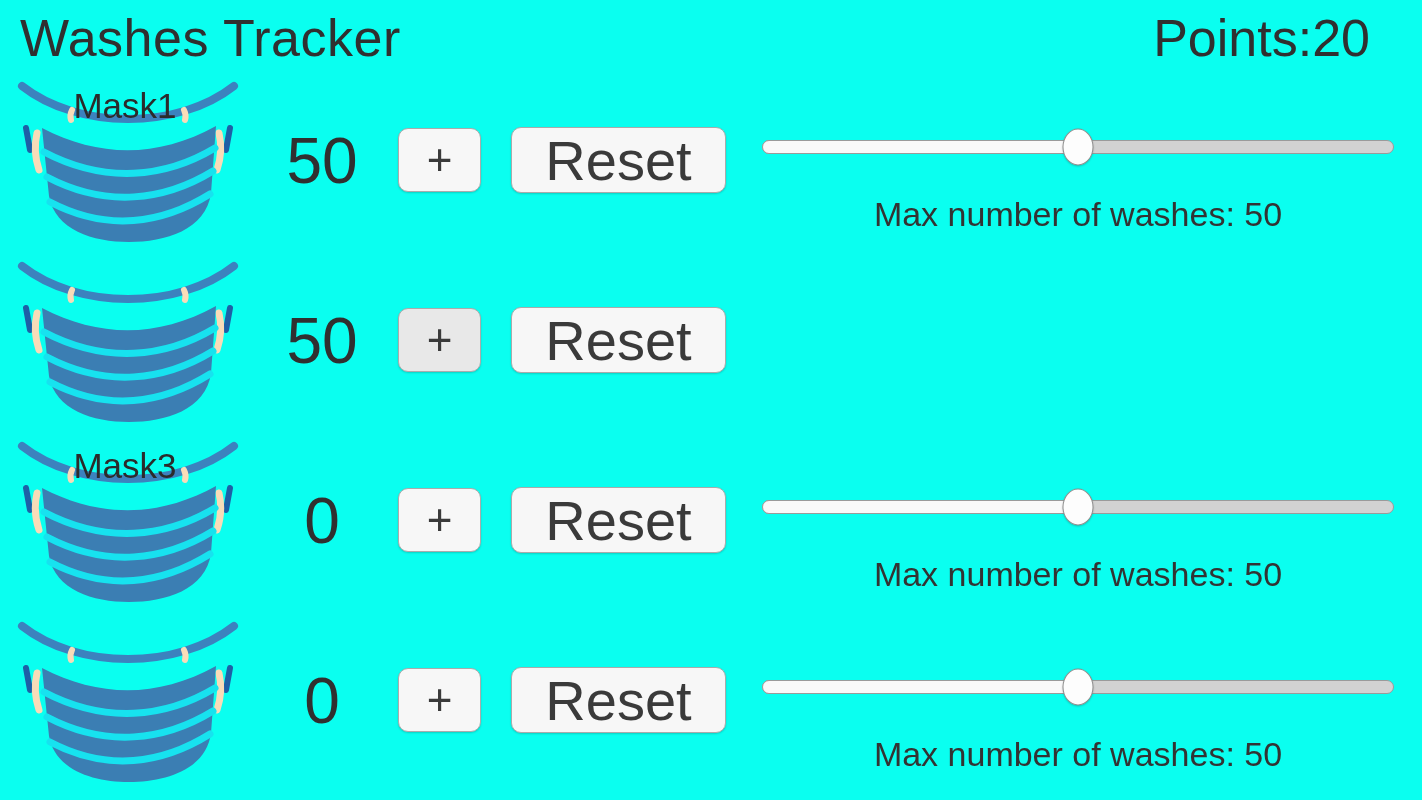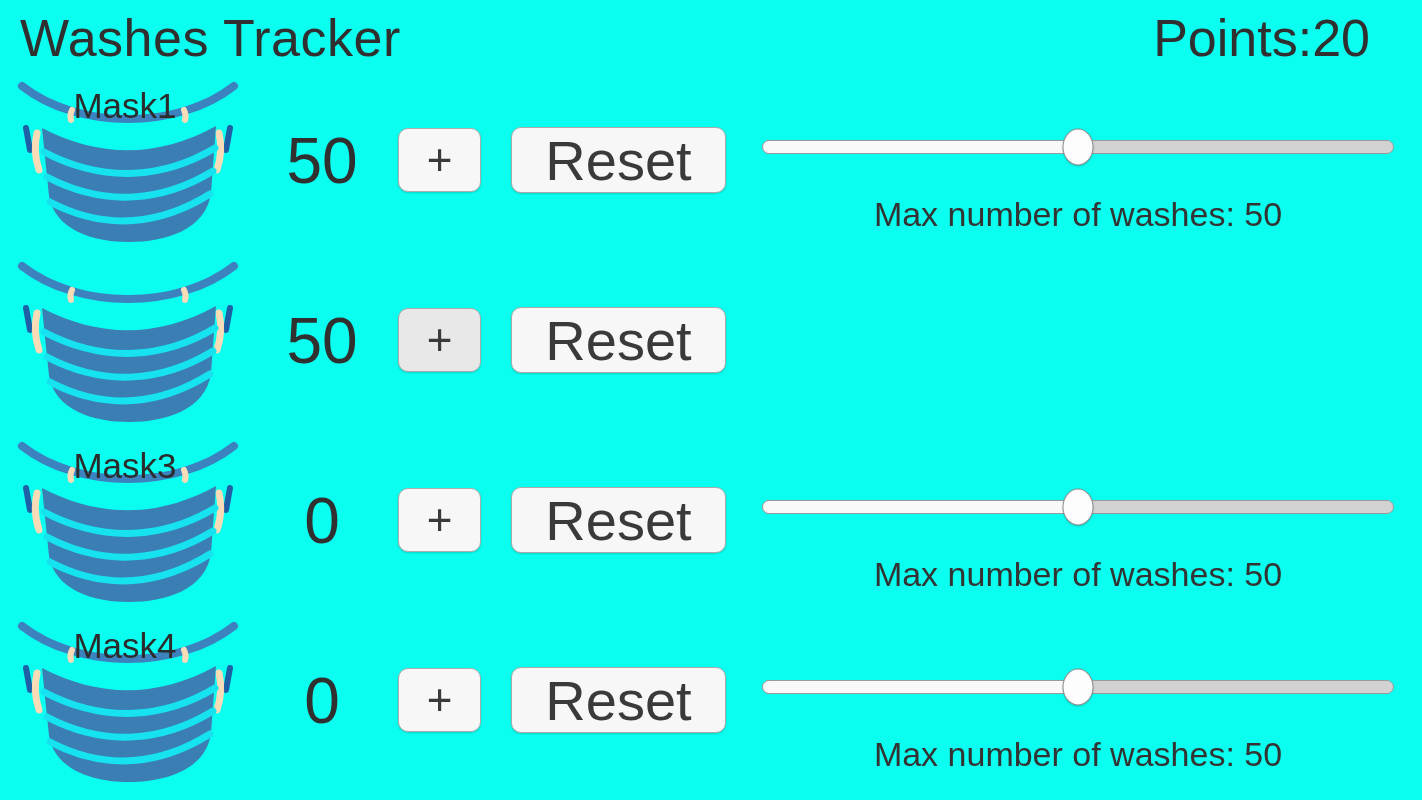--- a/index.html
+++ b/index.html
@@ -235,21 +235,20 @@
       </div>
       <div class="slider-caption">Max number of washes: 50</div>
     </div>
   </div>
 
   <div class="row">
     <div class="mask-col">
       <svg width="236" height="170" viewBox="0 0 236 170">
           <use href="#mask-art"></use>
         </svg>
-      <div class="mask-label">Mask4</div>
     </div>
     <div class="count">0</div>
     <button class="plus-btn">+</button>
     <button class="reset-btn">Reset</button>
     <div class="slider-col">
       <div class="slider">
         <div class="slider-track"></div>
         <div class="slider-fill" style="width: 50%;"></div>
         <div class="slider-thumb" style="left: 50%;"></div>
       </div>

